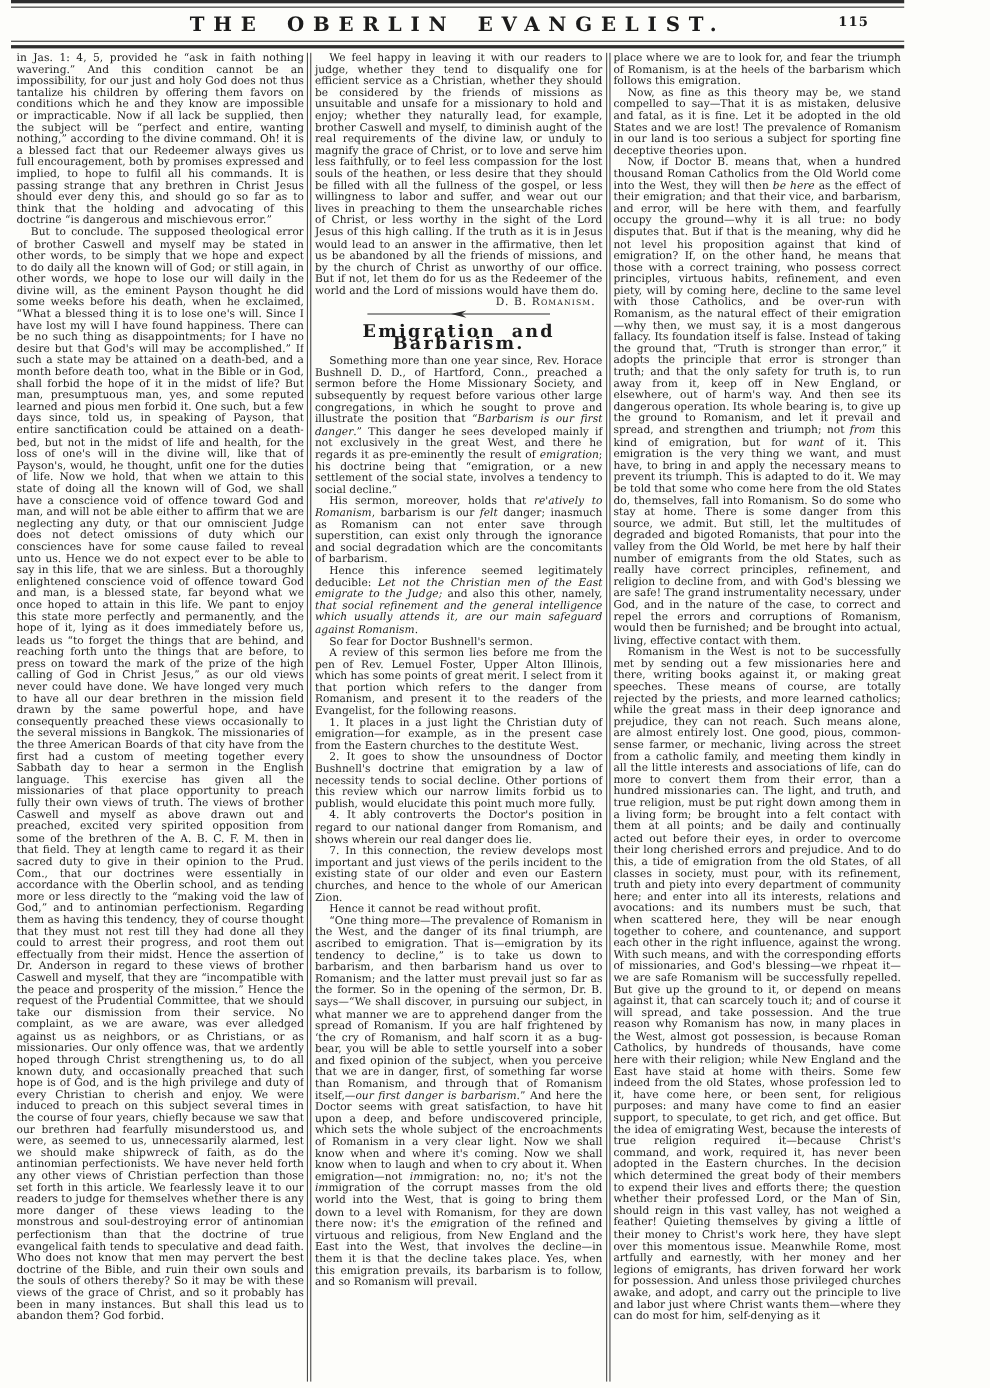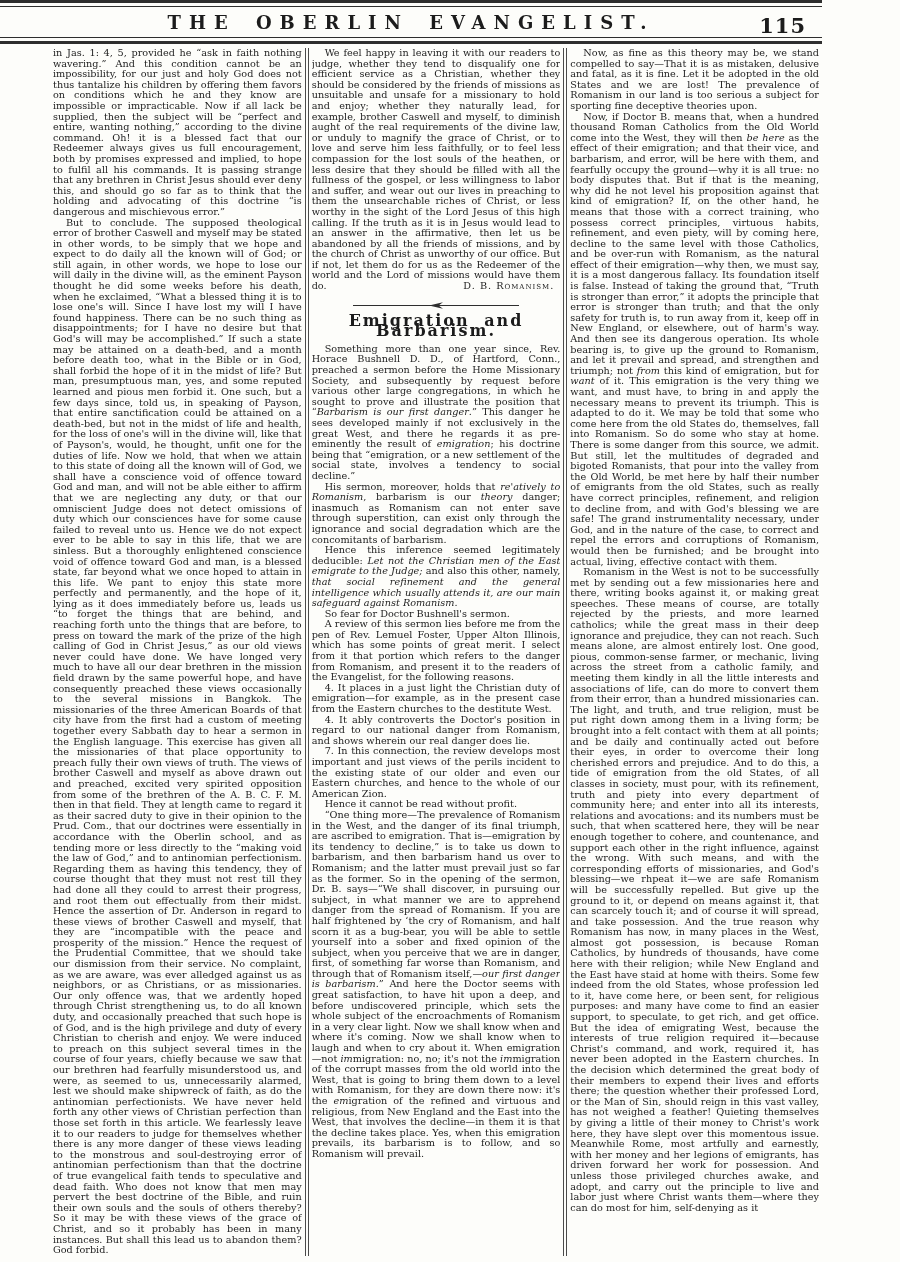--- a/index.html
+++ b/index.html
@@ -3,41 +3,41 @@
 <meta charset="utf-8">
 <style>
   html, body { margin: 0; padding: 0; }
   body {
     width: 900px; height: 1262px;
     background: #fdfdfa;
     font-family: "DejaVu Serif", "Liberation Serif", serif;
     color: #1c1c1c;
     overflow: hidden;
   }
-  .page { width: 822px; height: 1262px; box-sizing: border-box; }
+  .page { width: 822px; height: 1262px; box-sizing: border-box; padding-left: 10px; }
 
   
   .rule-double-top { height: 3px; border-top: 3px solid #2e2e2e; border-bottom: 1px solid #2e2e2e; }
   .rule-double-bot { height: 3px; border-top: 1px solid #2e2e2e; border-bottom: 3px solid #2e2e2e; }
   .masthead-row { position: relative; text-align: center; padding: 5px 0 4px 0; }
   .masthead-row h1 {
     display: inline; margin: 0;
     font-size: 18px; font-weight: 700;
     letter-spacing: 8px; word-spacing: 6px;
   }
   .page-number {
-    position: absolute; right: 16px; top: 6px;
-    font-size: 21px; font-weight: 700; letter-spacing: 1px;
+    position: absolute; right: 32px; top: 6px;
+    font-size: 12px; font-weight: 700; letter-spacing: 1px;
   }
 
   
   .columns {
     display: flex; align-items: stretch;
     padding: 4px 3px 0 5px;
-    height: 1212px; box-sizing: border-box; margin-left: 48px;
+    height: 1212px; box-sizing: border-box;
   }
   .col {
     flex: 1 1 0; min-width: 0; overflow: hidden;
     text-align: justify;
     font-size: 9.7px; line-height: 10.6px;
   }
   .col-rule {
     flex: 0 0 2px;
     border-left: 1px solid #4a4a4a;
     border-right: 1px solid #4a4a4a;
@@ -91,33 +91,35 @@
         <span class="signature">D. B. Romanism.</span>
       </p>
       <div class="article-divider">
         <svg width="170" height="9" viewBox="0 0 170 9">
           <line x1="2" y1="4.5" x2="168" y2="4.5" stroke="#2e2e2e" stroke-width="1"></line>
           <path d="M78 4.5 L92 1.2 L87.5 4.5 L92 7.8 Z" fill="#2e2e2e"></path>
         </svg>
       </div>
       <h2 class="article-heading">Emigration and Barbarism.</h2>
       <p>Something more than one year since, Rev. Horace Bushnell D. D., of Hartford, Conn., preached a sermon before the Home Missionary Society, and subsequently by request before various other large congregations, in which he sought to prove and illustrate the position that “<i>Barbarism is our first danger</i>.” This danger he sees developed mainly if not exclusively in the great West, and there he regards it as pre-eminently the result of <i>emigration</i>; his doctrine being that “emigration, or a new settlement of the social state, involves a tendency to social decline.”</p>
-      <p>His sermon, moreover, holds that <i>re'atively to Romanism</i>, barbarism is our <i>theory</i> danger; inasmuch as Romanism can not enter save through superstition, can exist only through the ignorance and social degradation which are the concomitants of barbarism.</p>
+      <p>His sermon, moreover, holds that <i>re'atively to Romanism</i>, barbarism is our <i>felt</i> danger; inasmuch as Romanism can not enter save through superstition, can exist only through the ignorance and social degradation which are the concomitants of barbarism.</p>
       <p>Hence this inference seemed legitimately deducible: <i>Let not the Christian men of the East emigrate to the Judge;</i> and also this other, namely, <i>that social refinement and the general intelligence which usually attends it, are our main safeguard against Romanism</i>.</p>
       <p>So fear for Doctor Bushnell's sermon.</p>
       <p>A review of this sermon lies before me from the pen of Rev. Lemuel Foster, Upper Alton Illinois, which has some points of great merit. I select from it that portion which refers to the danger from Romanism, and present it to the readers of the Evangelist, for the following reasons.</p>
-      <p>4. It places in a just light the Christian duty of emigration—for example, as in the present case from the Eastern churches to the destitute West.</p>
+      <p>1. It places in a just light the Christian duty of emigration—for example, as in the present case from the Eastern churches to the destitute West.</p>
+      <p>2. It goes to show the unsoundness of Doctor Bushnell's doctrine that emigration by a law of necessity tends to social decline. Other portions of this review which our narrow limits forbid us to publish, would elucidate this point much more fully.</p>
       <p>4. It ably controverts the Doctor's position in regard to our national danger from Romanism, and shows wherein our real danger does lie.</p>
       <p>7. In this connection, the review develops most important and just views of the perils incident to the existing state of our older and even our Eastern churches, and hence to the whole of our American Zion.</p>
       <p>Hence it cannot be read without profit.</p>
       <p>“One thing more—The prevalence of Romanism in the West, and the danger of its final triumph, are ascribed to emigration. That is—emigration by its tendency to decline,” is to take us down to barbarism, and then barbarism hand us over to Romanism; and the latter must prevail just so far as the former. So in the opening of the sermon, Dr. B. says—“We shall discover, in pursuing our subject, in what manner we are to apprehend danger from the spread of Romanism. If you are half frightened by ‘the cry of Romanism, and half scorn it as a bug-bear, you will be able to settle yourself into a sober and fixed opinion of the subject, when you perceive that we are in danger, first, of something far worse than Romanism, and through that of Romanism itself,—<i>our first danger is barbarism</i>.” And here the Doctor seems with great satisfaction, to have hit upon a deep, and before undiscovered principle, which sets the whole subject of the encroachments of Romanism in a very clear light. Now we shall know when and where it's coming. Now we shall know when to laugh and when to cry about it. When emigration—not <i>im</i>migration: no, no; it's not the <i>im</i>migration of the corrupt masses from the old world into the West, that is going to bring them down to a level with Romanism, for they are down there now: it's the <i>em</i>igration of the refined and virtuous and religious, from New England and the East into the West, that involves the decline—in them it is that the decline takes place. Yes, when this emigration prevails, its barbarism is to follow, and so Romanism will prevail.</p>
     </section>
 
     <div class="col-rule"></div>
 
     <section class="col">
+      <p class="noindent">place where we are to look for, and fear the triumph of Romanism, is at the heels of the barbarism which follows this emigration.</p>
       <p>Now, as fine as this theory may be, we stand compelled to say—That it is as mistaken, delusive and fatal, as it is fine. Let it be adopted in the old States and we are lost! The prevalence of Romanism in our land is too serious a subject for sporting fine deceptive theories upon.</p>
       <p>Now, if Doctor B. means that, when a hundred thousand Roman Catholics from the Old World come into the West, they will then <i>be here</i> as the effect of their emigration; and that their vice, and barbarism, and error, will be here with them, and fearfully occupy the ground—why it is all true: no body disputes that. But if that is the meaning, why did he not level his proposition against that kind of emigration? If, on the other hand, he means that those with a correct training, who possess correct principles, virtuous habits, refinement, and even piety, will by coming here, decline to the same level with those Catholics, and be over-run with Romanism, as the natural effect of their emigration—why then, we must say, it is a most dangerous fallacy. Its foundation itself is false. Instead of taking the ground that, “Truth is stronger than error,” it adopts the principle that error is stronger than truth; and that the only safety for truth is, to run away from it, keep off in New England, or elsewhere, out of harm's way. And then see its dangerous operation. Its whole bearing is, to give up the ground to Romanism, and let it prevail and spread, and strengthen and triumph; not <i>from</i> this kind of emigration, but for <i>want</i> of it. This emigration is the very thing we want, and must have, to bring in and apply the necessary means to prevent its triumph. This is adapted to do it. We may be told that some who come here from the old States do, themselves, fall into Romanism. So do some who stay at home. There is some danger from this source, we admit. But still, let the multitudes of degraded and bigoted Romanists, that pour into the valley from the Old World, be met here by half their number of emigrants from the old States, such as really have correct principles, refinement, and religion to decline from, and with God's blessing we are safe! The grand instrumentality necessary, under God, and in the nature of the case, to correct and repel the errors and corruptions of Romanism, would then be furnished; and be brought into actual, living, effective contact with them.</p>
       <p>Romanism in the West is not to be successfully met by sending out a few missionaries here and there, writing books against it, or making great speeches. These means of course, are totally rejected by the priests, and more learned catholics; while the great mass in their deep ignorance and prejudice, they can not reach. Such means alone, are almost entirely lost. One good, pious, common-sense farmer, or mechanic, living across the street from a catholic family, and meeting them kindly in all the little interests and associations of life, can do more to convert them from their error, than a hundred missionaries can. The light, and truth, and true religion, must be put right down among them in a living form; be brought into a felt contact with them at all points; and be daily and continually acted out before their eyes, in order to overcome their long cherished errors and prejudice. And to do this, a tide of emigration from the old States, of all classes in society, must pour, with its refinement, truth and piety into every department of community here; and enter into all its interests, relations and avocations: and its numbers must be such, that when scattered here, they will be near enough together to cohere, and countenance, and support each other in the right influence, against the wrong. With such means, and with the corresponding efforts of missionaries, and God's blessing—we rhpeat it—we are safe Romanism will be successfully repelled. But give up the ground to it, or depend on means against it, that can scarcely touch it; and of course it will spread, and take possession. And the true reason why Romanism has now, in many places in the West, almost got possession, is because Roman Catholics, by hundreds of thousands, have come here with their religion; while New England and the East have staid at home with theirs. Some few indeed from the old States, whose profession led to it, have come here, or been sent, for religious purposes: and many have come to find an easier support, to speculate, to get rich, and get office. But the idea of emigrating West, because the interests of true religion required it—because Christ's command, and work, required it, has never been adopted in the Eastern churches. In the decision which determined the great body of their members to expend their lives and efforts there; the question whether their professed Lord, or the Man of Sin, should reign in this vast valley, has not weighed a feather! Quieting themselves by giving a little of their money to Christ's work here, they have slept over this momentous issue. Meanwhile Rome, most artfully and earnestly, with her money and her legions of emigrants, has driven forward her work for possession. And unless those privileged churches awake, and adopt, and carry out the principle to live and labor just where Christ wants them—where they can do most for him, self-denying as it</p>
     </section>
 
   </main>
 </div>
 
 </body></html>

